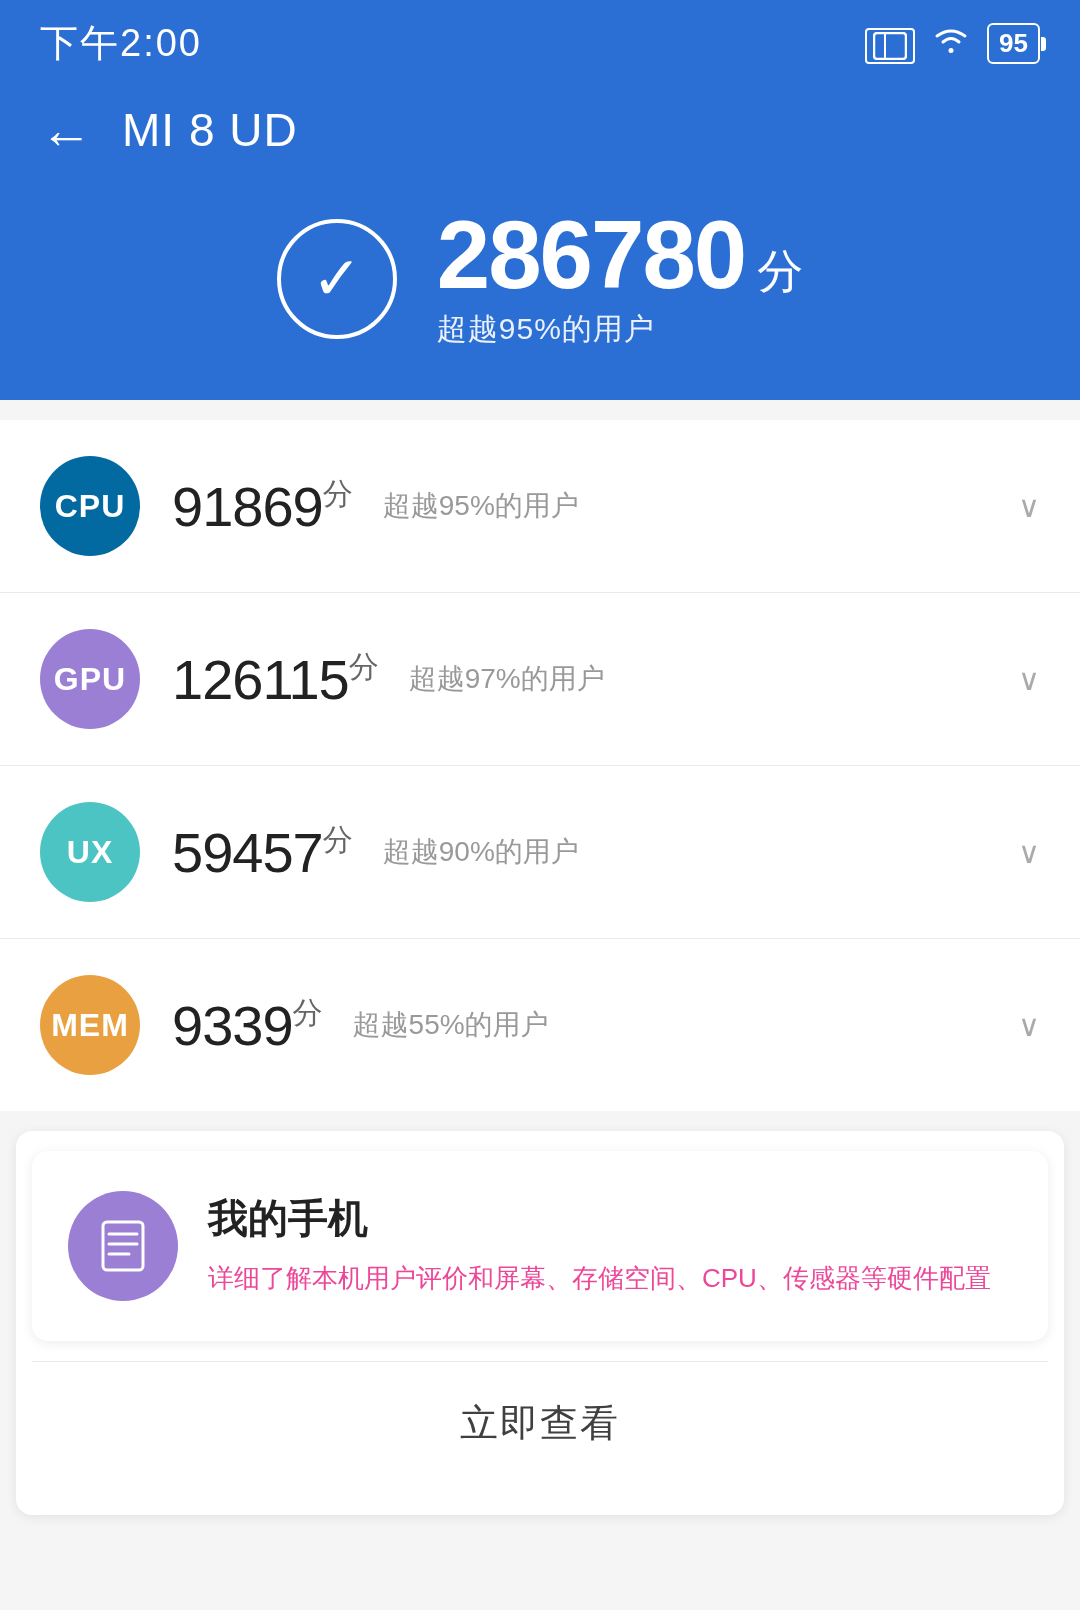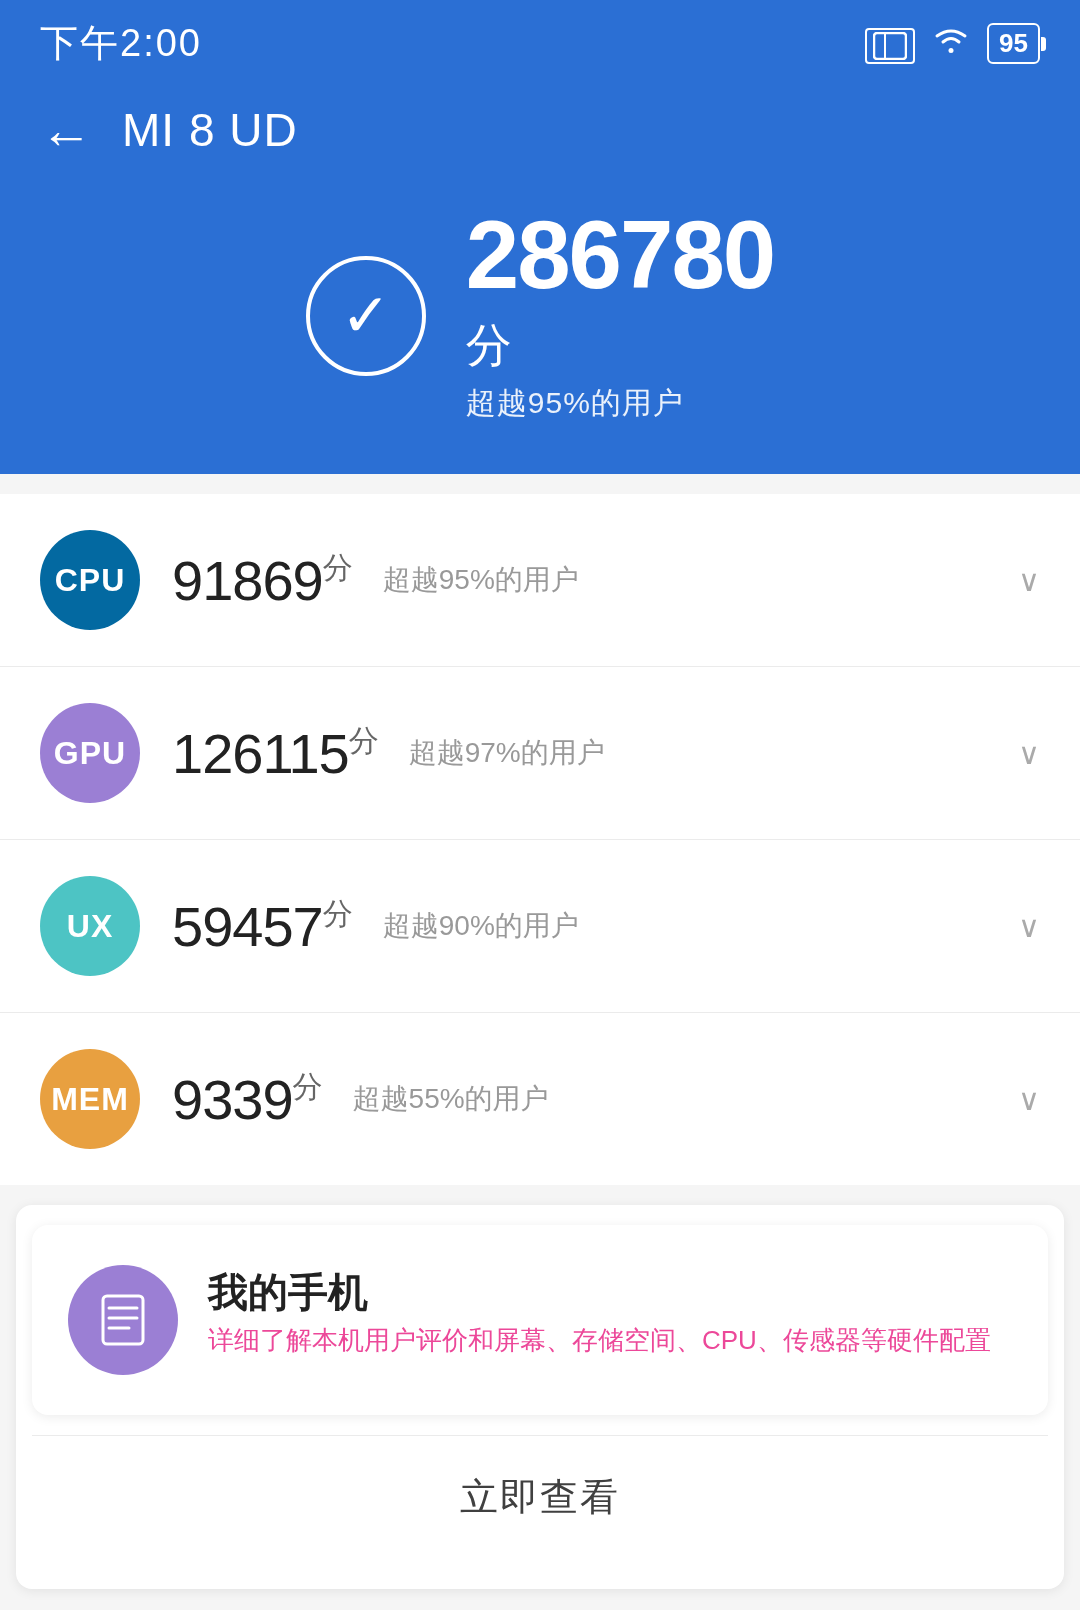--- a/index.html
+++ b/index.html
@@ -112,23 +112,22 @@
       font-size: 60px;
       color: white;
       line-height: 1;
     }
     .score-content {
       display: flex;
       flex-direction: column;
     }
     .score-main {
       display: flex;
-      align-items: flex-start;
+      align-items: flex-end;
       gap: 12px;
-      flex-direction: column;
     }
     .score-number {
       font-size: 96px;
       font-weight: 700;
       line-height: 1;
       letter-spacing: -2px;
     }
     .score-unit {
       font-size: 46px;
       font-weight: 400;
@@ -233,20 +232,21 @@
       width: 56px;
       height: 56px;
     }
     .myphone-text {
       flex: 1;
     }
     .myphone-title {
       font-size: 40px;
       font-weight: 600;
       color: #222;
+      margin-bottom: 12px;
     }
     .myphone-desc {
       font-size: 26px;
       color: #ec4899;
       line-height: 1.6;
     }
 
     
     .action-section {
       background: white;

